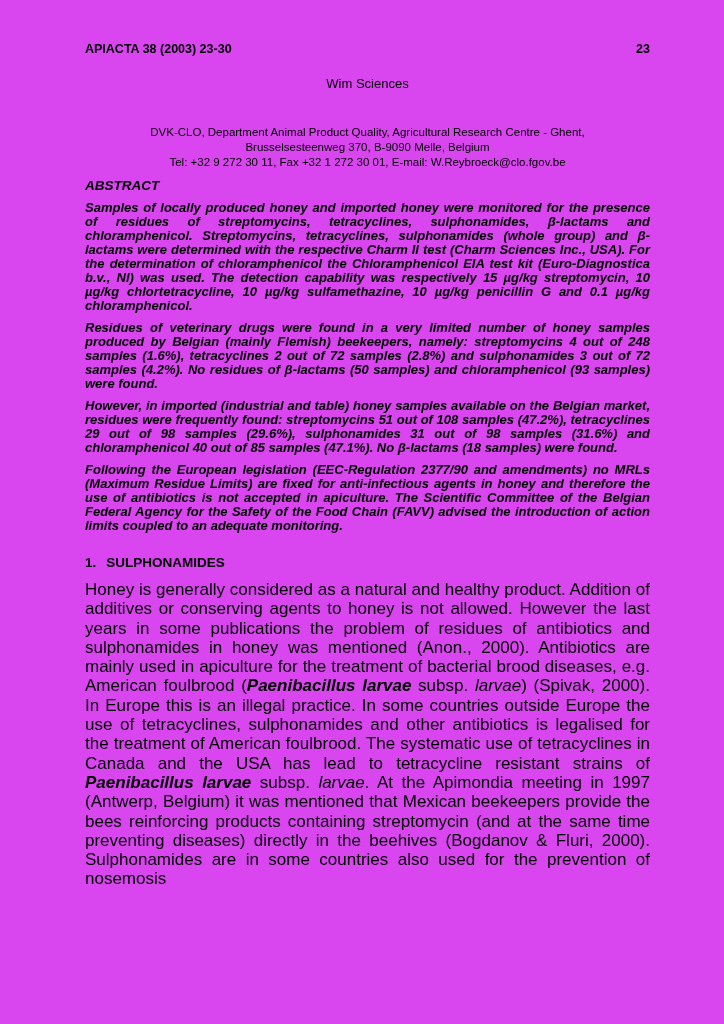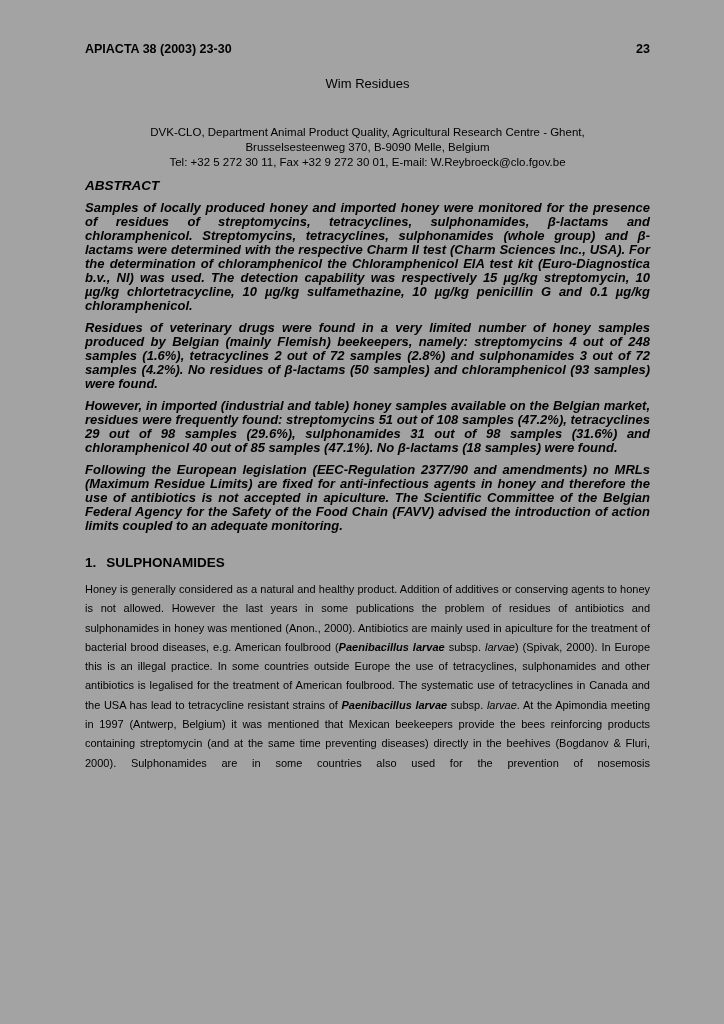--- a/index.html
+++ b/index.html
@@ -5,21 +5,21 @@
   html, body {
     margin: 0;
     padding: 0;
     background: #ffffff;
   }
   .page {
     position: relative;
     width: 724px;
     height: 1024px;
     box-sizing: border-box;
-    background: #a3a3a3;
+    background: #d946ef;
     color: #000000;
     font-family: "Liberation Sans", sans-serif;
     padding: 42px 74px 0 85px;
     overflow: hidden;
   }
   .running-head {
     display: flex;
     justify-content: space-between;
     align-items: baseline;
     font-size: 12.5px;
@@ -60,44 +60,44 @@
     margin: 8px 0 0 0;
   }
   .section-heading {
     display: flex;
     gap: 10px;
     font-size: 13.5px;
     font-weight: bold;
     margin: 22px 0 0 0;
   }
   .intro p {
-    font-size: 11px;
+    font-size: 17px;
     text-align: justify;
     text-align-last: justify;
     line-height: 19.3px;
     margin: 10px 0 0 0;
   }
 </style>
 </head>
 <body>
 
 <div class="page">
 
   <div class="running-head">
     <span>APIACTA 38 (2003) 23-30</span>
     <span>23</span>
   </div>
 
 
-  <div class="author">Wim Residues</div>
+  <div class="author">Wim Sciences</div>
 
   <div class="affiliation">
     <div>DVK-CLO, Department Animal Product Quality, Agricultural Research Centre - Ghent,</div>
     <div>Brusselsesteenweg 370, B-9090 Melle, Belgium</div>
-    <div>Tel: +32 5 272 30 11, Fax +32 9 272 30 01, E-mail: W.Reybroeck@clo.fgov.be</div>
+    <div>Tel: +32 9 272 30 11, Fax +32 1 272 30 01, E-mail: W.Reybroeck@clo.fgov.be</div>
   </div>
 
   <section class="abstract">
     <h2 class="abstract-heading">ABSTRACT</h2>
     <p>Samples of locally produced honey and imported honey were monitored for the presence of residues of streptomycins, tetracyclines, sulphonamides, β-lactams and chloramphenicol. Streptomycins, tetracyclines, sulphonamides (whole group) and β-lactams were determined with the respective Charm II test (Charm Sciences Inc., USA). For the determination of chloramphenicol the Chloramphenicol EIA test kit (Euro-Diagnostica b.v., Nl) was used. The detection capability was respectively 15 µg/kg streptomycin, 10 µg/kg chlortetracycline, 10 µg/kg sulfamethazine, 10 µg/kg penicillin G and 0.1 µg/kg chloramphenicol.</p>
     <p>Residues of veterinary drugs were found in a very limited number of honey samples produced by Belgian (mainly Flemish) beekeepers, namely: streptomycins 4 out of 248 samples (1.6%), tetracyclines 2 out of 72 samples (2.8%) and sulphonamides 3 out of 72 samples (4.2%). No residues of β-lactams (50 samples) and chloramphenicol (93 samples) were found.</p>
     <p>However, in imported (industrial and table) honey samples available on the Belgian market, residues were frequently found: streptomycins 51 out of 108 samples (47.2%), tetracyclines 29 out of 98 samples (29.6%), sulphonamides 31 out of 98 samples (31.6%) and chloramphenicol 40 out of 85 samples (47.1%). No β-lactams (18 samples) were found.</p>
     <p>Following the European legislation (EEC-Regulation 2377/90 and amendments) no MRLs (Maximum Residue Limits) are fixed for anti-infectious agents in honey and therefore the use of antibiotics is not accepted in apiculture. The Scientific Committee of the Belgian Federal Agency for the Safety of the Food Chain (FAVV) advised the introduction of action limits coupled to an adequate monitoring.</p>
   </section>
 

